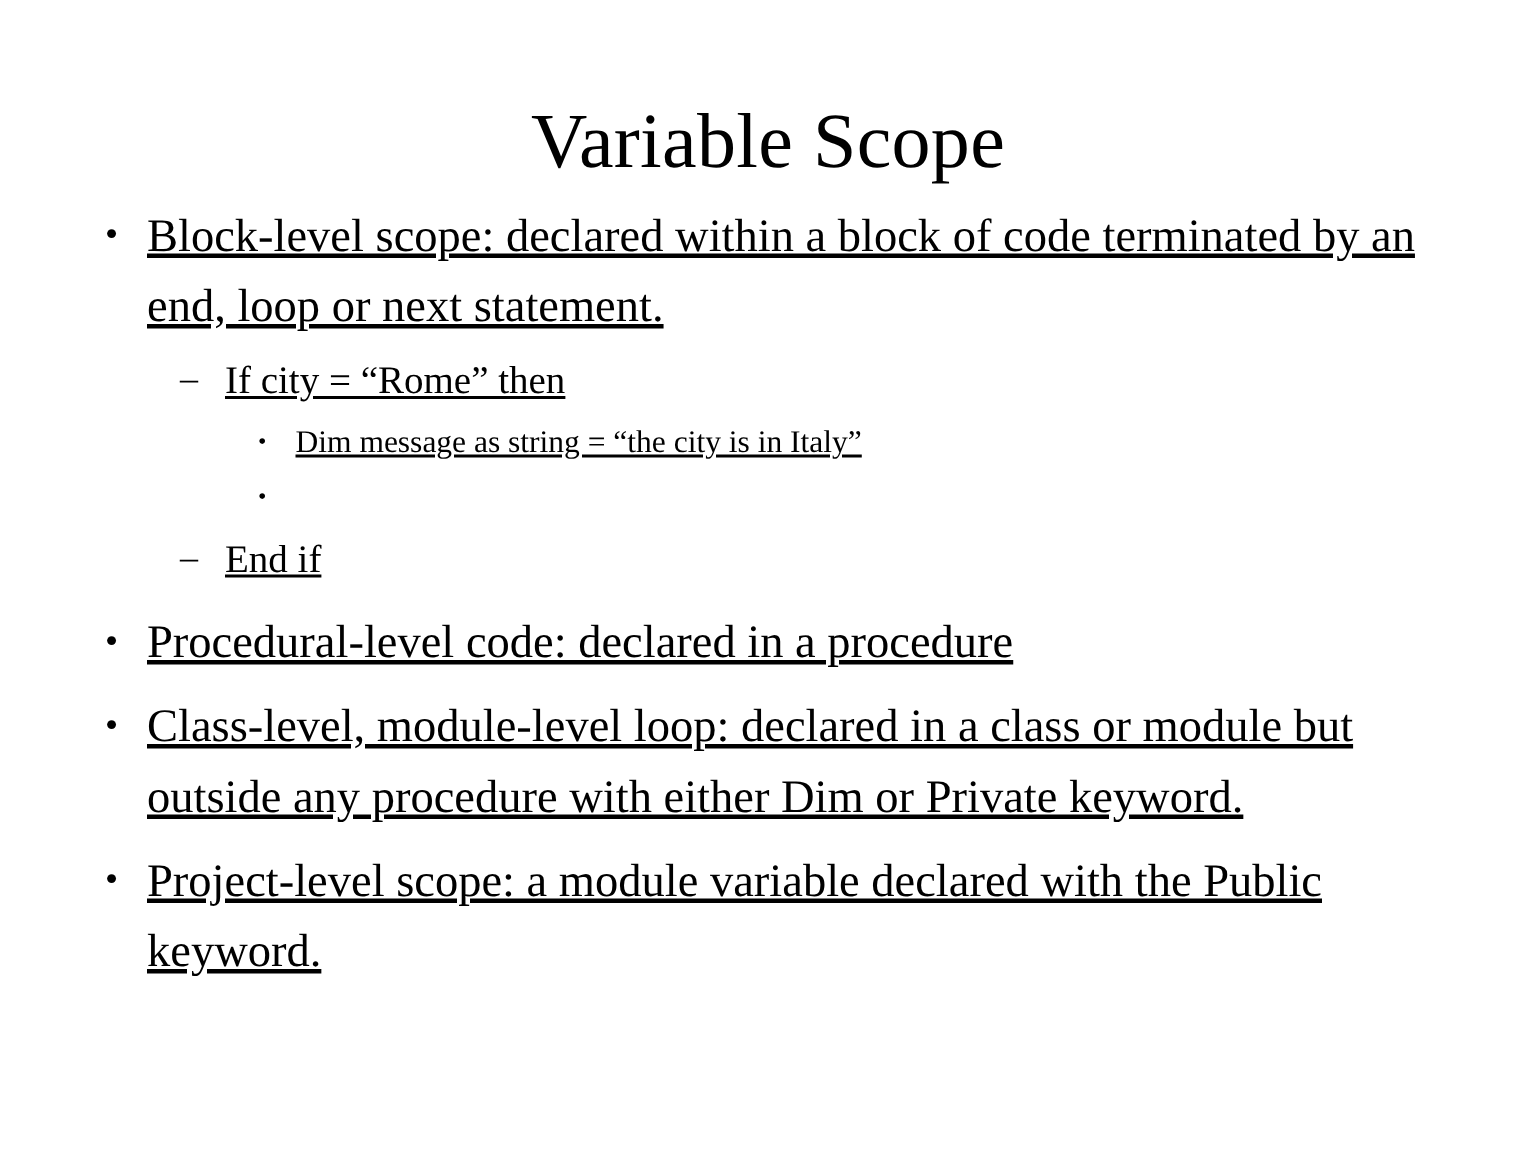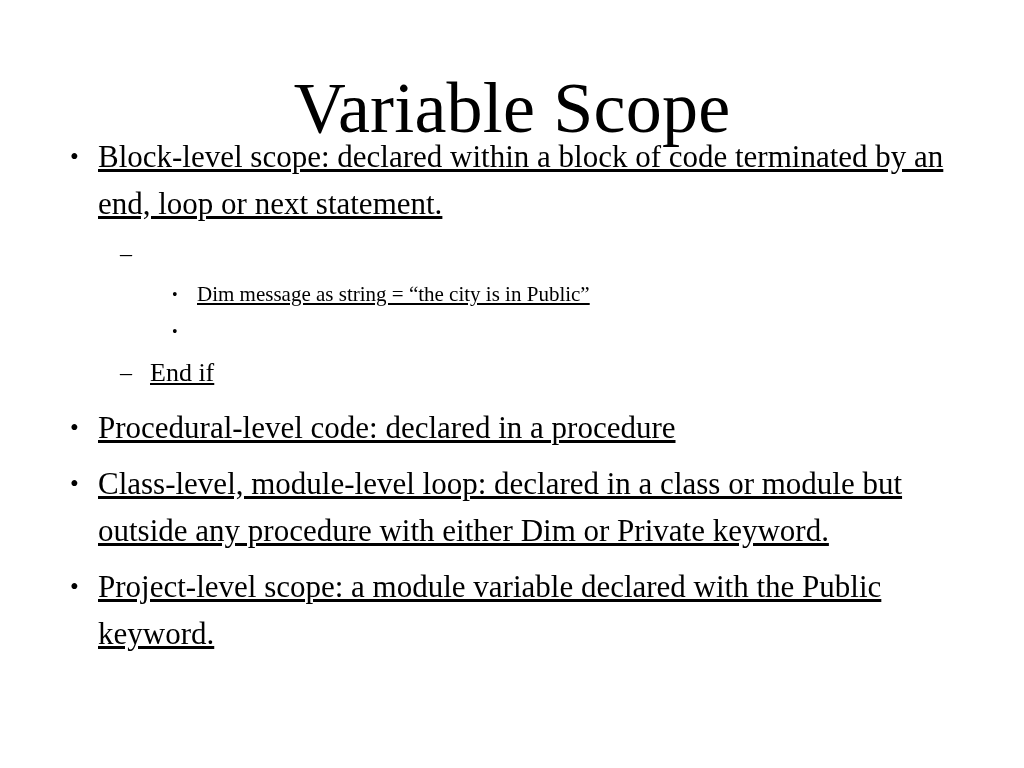--- a/index.html
+++ b/index.html
@@ -21,21 +21,21 @@
     height: 768px;
     background: #ffffff;
     box-sizing: border-box;
   }
   .slide-title {
     position: absolute;
     left: 0;
     top: 28px;
     width: 1024px;
     text-align: center;
-    font-size: 72px;
+    font-size: 52px;
     line-height: 64px;
     font-weight: normal;
     letter-spacing: 0.2px;
     white-space: nowrap;
   }
   .body-area {
     position: absolute;
     left: 60px;
     top: 133px;
     width: 900px;
@@ -113,25 +113,26 @@
 
     <div class="bullet lvl1">
       <span class="marker">•</span>
       <span class="text">Block-level scope: declared within a block of code terminated by an end, loop or next statement.</span>
     </div>
 
     <div class="spacer-sm"></div>
 
     <div class="bullet lvl2">
       <span class="marker">–</span>
+      <span class="text">If city = “Rome” then</span>
     </div>
 
     <div class="bullet lvl3">
       <span class="marker">•</span>
-      <span class="text">Dim message as string = “the city is in Public”</span>
+      <span class="text">Dim message as string = “the city is in Italy”</span>
     </div>
 
     <div class="bullet lvl3">
       <span class="marker">•</span>
     </div>
 
     <div class="bullet lvl2">
       <span class="marker">–</span>
       <span class="text">End if</span>
     </div>

